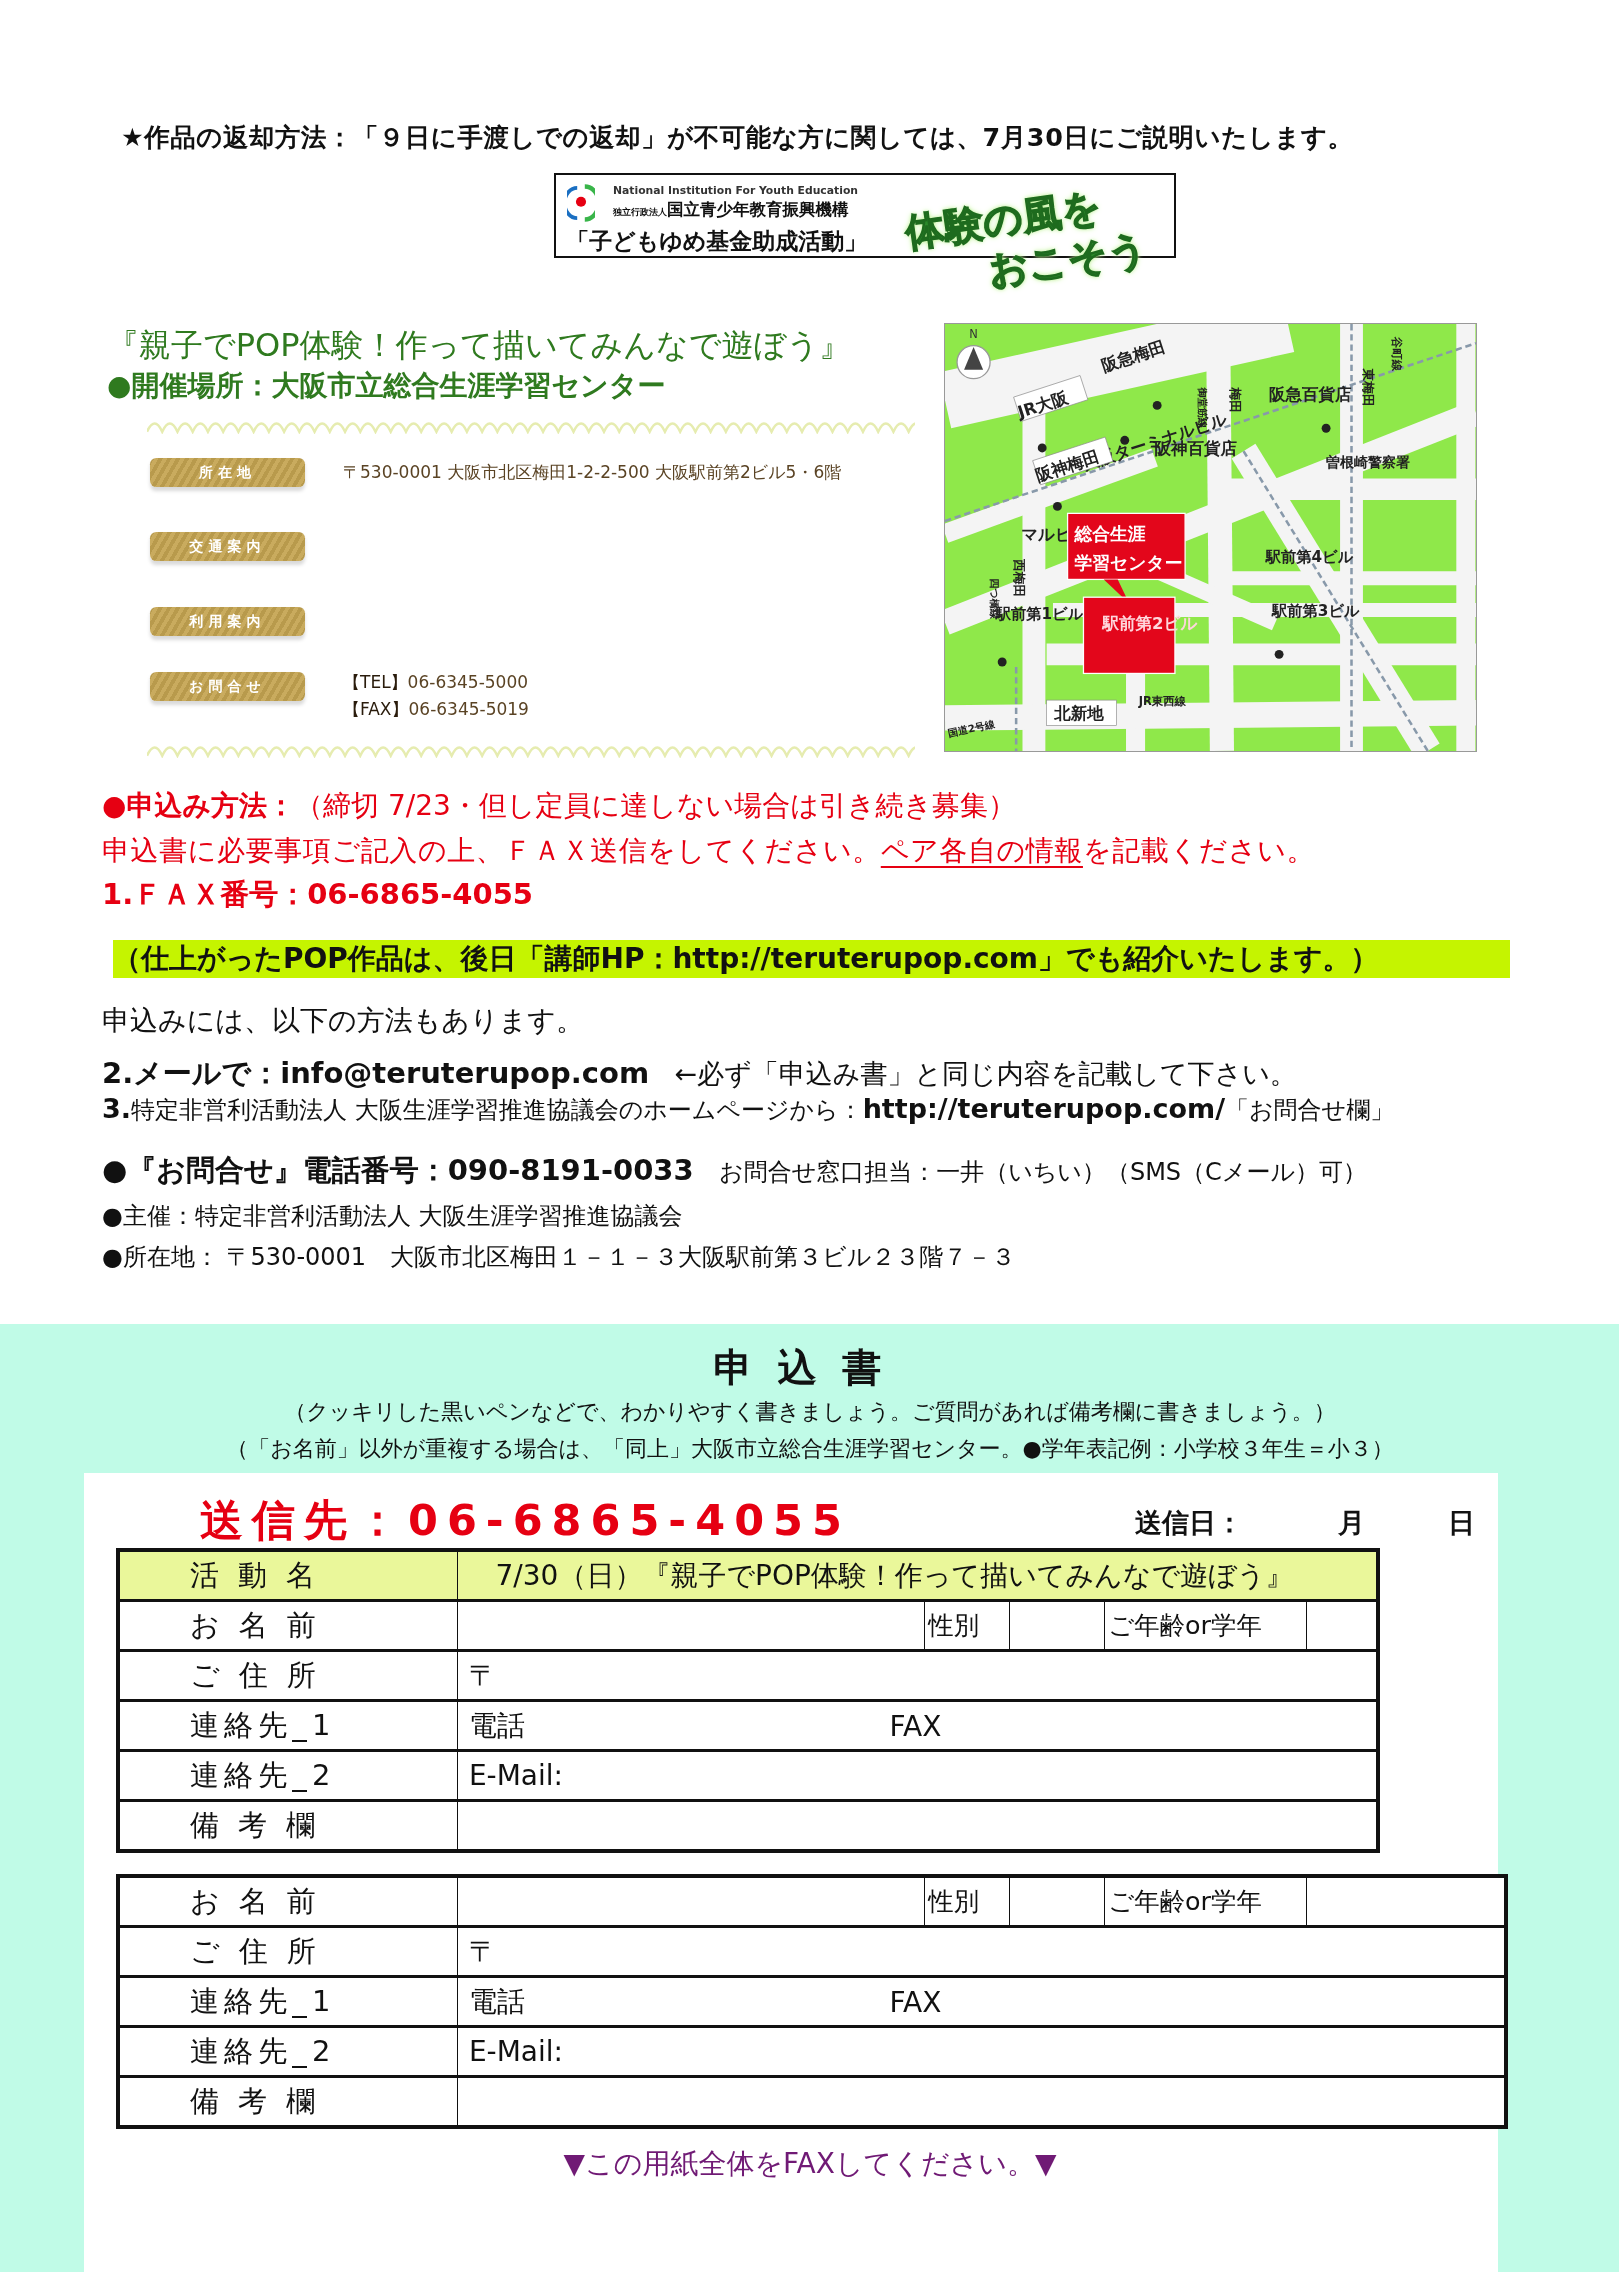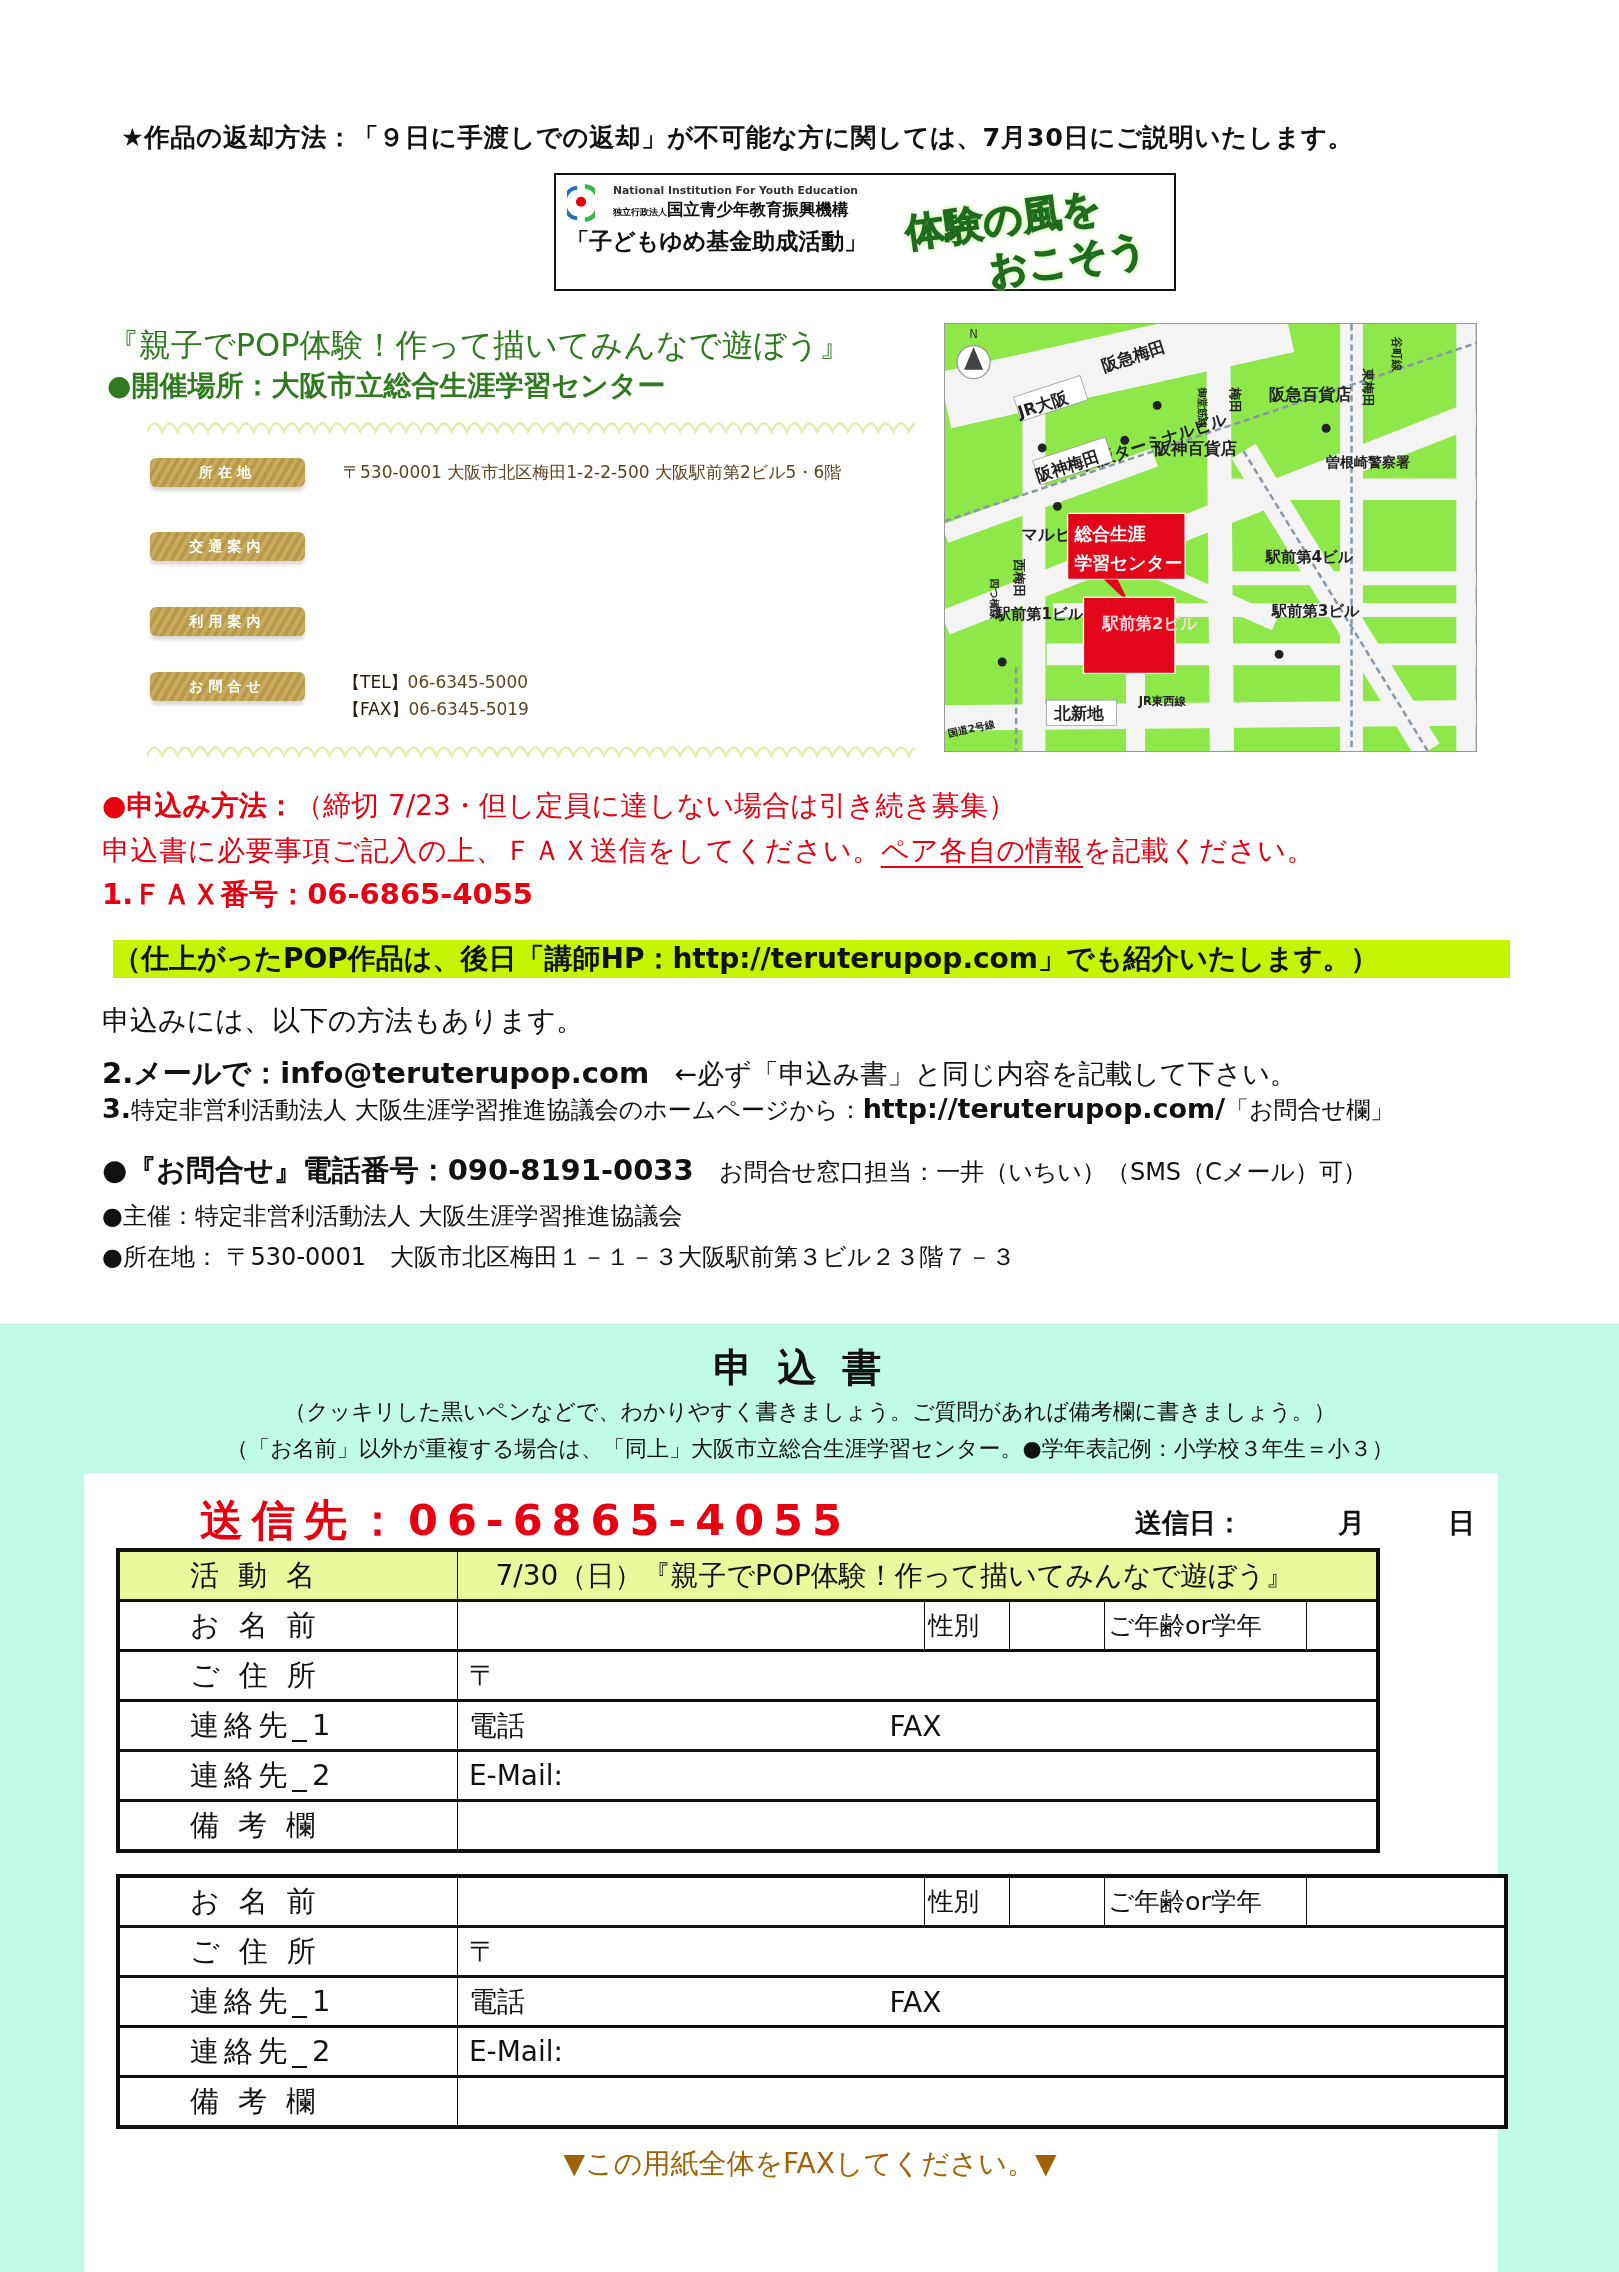--- a/index.html
+++ b/index.html
@@ -3,21 +3,21 @@
 <meta charset="utf-8">
 <style>
   html, body { margin:0; padding:0; }
   body { width:1620px; height:2273px; position:relative; background:#ffffff; font-family:"DejaVu Sans", sans-serif; color:#111; overflow:hidden; }
   .abs { position:absolute; }
 
   
   #return-notice { left:121px; top:121px; font-size:25.4px; font-weight:bold; white-space:nowrap; letter-spacing:0.6px; }
 
   
-  #banner { left:554px; top:173px; width:622px; height:118px; border:2.5px solid #111; box-sizing:border-box; background:#fff; }
+  #banner { left:554px; top:173px; width:622px; height:85px; border:2.5px solid #111; box-sizing:border-box; background:#fff; }
   #banner .org-logo { position:absolute; left:11.4px; top:9px; width:28px; height:38px; }
   #banner .org-en { position:absolute; left:57px; top:9px; font-size:10.8px; font-weight:bold; color:#333; white-space:nowrap; }
   #banner .org-jp { position:absolute; left:57px; top:24px; font-size:16.5px; font-weight:bold; white-space:nowrap; }
   #banner .org-jp small { font-size:9px; }
   #banner .program { position:absolute; left:10.2px; top:51px; font-size:23px; font-weight:bold; white-space:nowrap; }
   #banner .slogan { position:absolute; left:343px; top:5.1px; width:267px; height:102px; }
   #banner .slogan span { position:absolute; font-size:39px; font-weight:bold; color:#2b8a2a; -webkit-text-stroke:1.3px #1e6b1e; text-shadow:0 0 3.8px #b7ef8b, 0 0 6.3px #c9f5a5; white-space:nowrap; transform:rotate(-8deg); }
 
   
   #event-title { left:107px; top:324px; font-size:32px; color:#2f7a1f; white-space:nowrap; }
@@ -67,21 +67,21 @@
   #send-date .d { margin-left:83px; }
 
   table.app-table { position:absolute; left:116px; border-collapse:collapse; border:4.4px solid #111; table-layout:fixed; background:#fff; }
   table.app-table td { border:1.3px solid #111; border-top:3.8px solid #111; height:47px; padding:0; font-size:29px; vertical-align:middle; white-space:nowrap; }
   table.app-table td.lbl { width:325px; padding-left:70px; box-sizing:border-box; font-size:29px; letter-spacing:19px; }
   table.app-table td.lbl.tight { letter-spacing:5.1px; }
   table.app-table td.val { padding-left:11.4px; font-size:28px; }
   table.app-table tr.activity td { background:#eaf79a; }
   table.app-table td.mini { font-size:25.4px; padding-left:3.8px; letter-spacing:0; }
 
-  #fax-all { left:0; width:1620px; top:2145px; text-align:center; font-size:28px; color:#a16207; white-space:nowrap; }
+  #fax-all { left:0; width:1620px; top:2145px; text-align:center; font-size:28px; color:#701a75; white-space:nowrap; }
 </style>
 </head>
 <body>
 
 <div id="return-notice" class="abs">★作品の返却方法：「９日に手渡しでの返却」が不可能な方に関しては、7月30日にご説明いたします。</div>
 
 <div id="banner" class="abs">
   <svg class="org-logo" viewBox="0 0 44 60">
     <path d="M16 6 A20 24 0 0 0 16 54" fill="none" stroke="#1a6fc2" stroke-width="6"></path>
     <path d="M28 4 A22 26 0 0 1 28 56" fill="none" stroke="#39b54a" stroke-width="7"></path>

